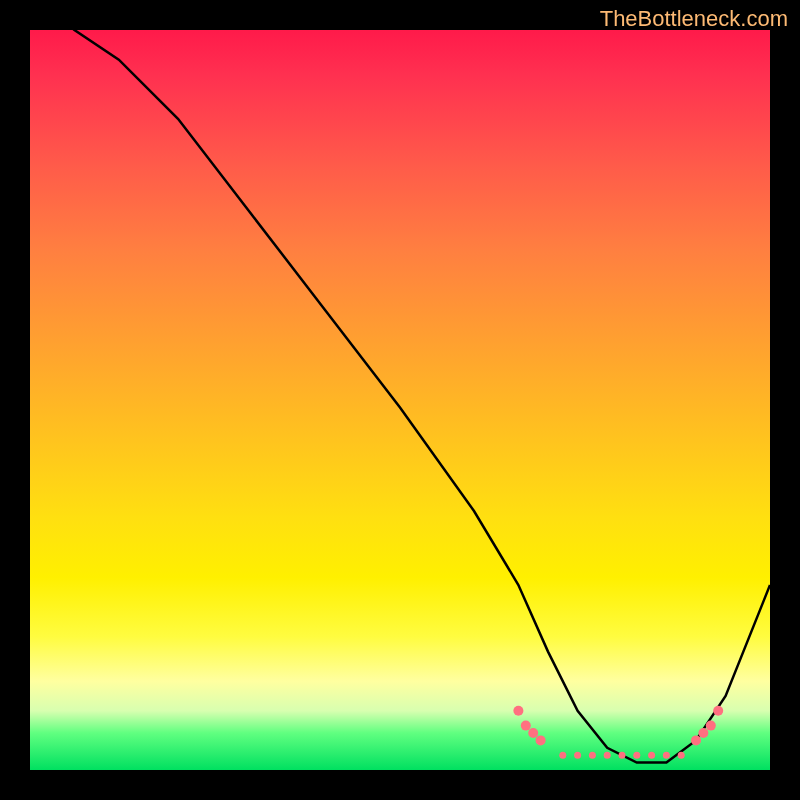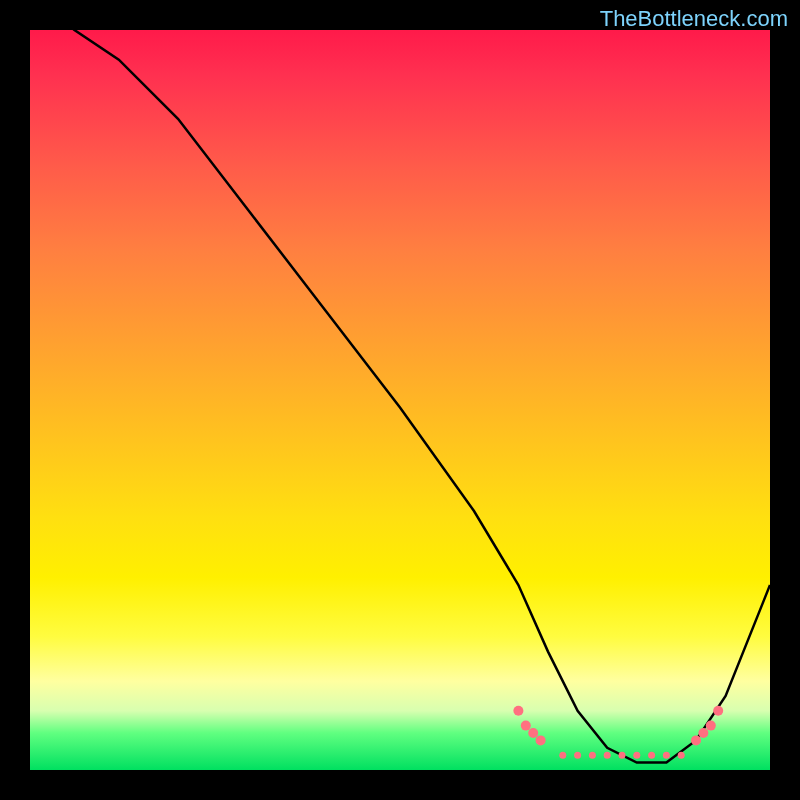--- a/index.html
+++ b/index.html
@@ -1,17 +1,17 @@
 <!DOCTYPE html>
 <html><head>
 <meta charset="utf-8">
 <style>
   * { margin: 0; padding: 0; box-sizing: border-box; }
   body { width: 800px; height: 800px; background: #000; position: relative; font-family: Arial, sans-serif; }
-  .watermark { position: absolute; top: 6px; right: 12px; color: #7dd3fc; font-size: 22px; font-weight: 500; z-index: 10; }
+  .watermark { position: absolute; top: 6px; right: 12px; color: #fdba74; font-size: 22px; font-weight: 500; z-index: 10; }
   .chart-area { position: absolute; left: 30px; top: 30px; width: 740px; height: 740px; }
   .gradient-bg {
     position: absolute; left: 0; top: 0; width: 100%; height: 100%;
     background: linear-gradient(to bottom,
       #ff1a4a 0%,
       #ff3050 6%,
       #ff5a4a 18%,
       #ff8040 30%,
       #ffa030 42%,
       #ffc020 54%,

